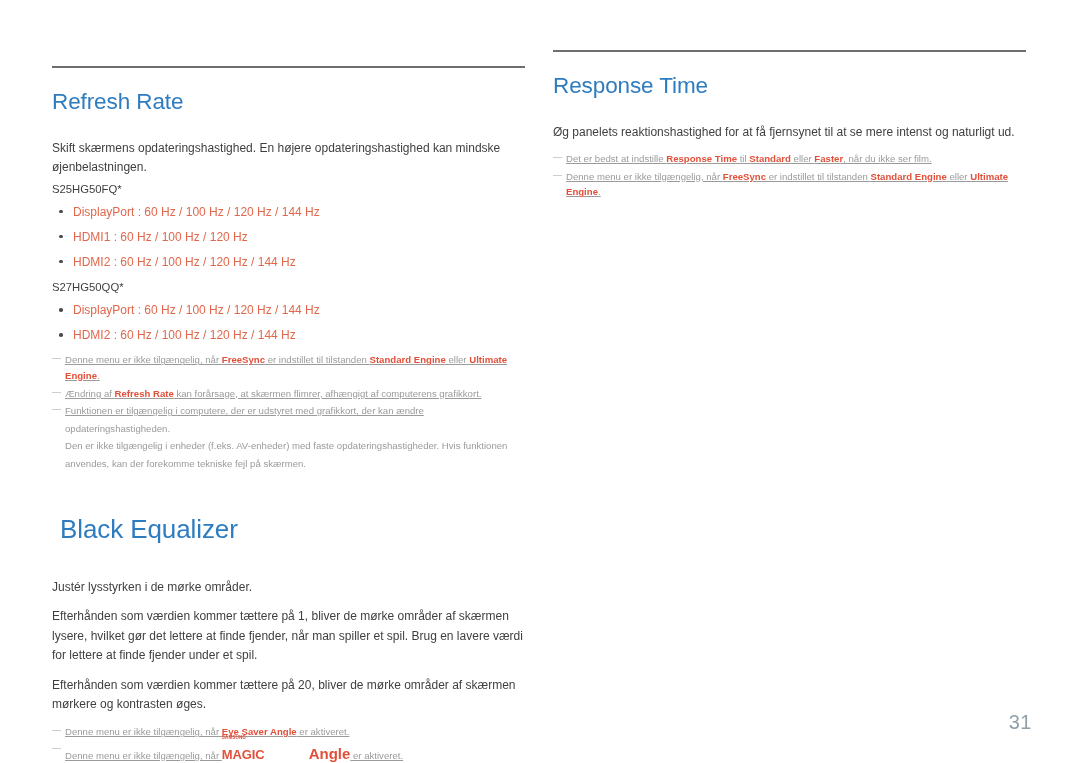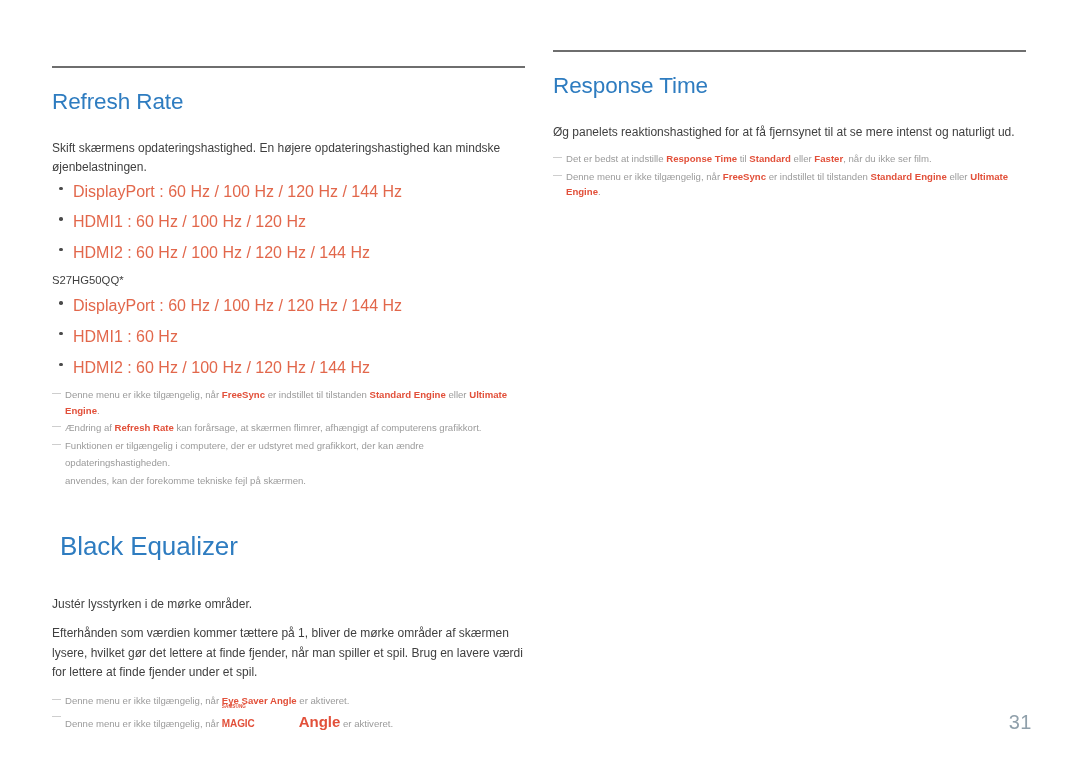--- a/index.html
+++ b/index.html
@@ -76,21 +76,21 @@
 
   
   ul.bullets {
     list-style: none;
     margin: 0 0 6px 0;
     padding: 0;
   }
   ul.bullets li {
     position: relative;
     padding-left: 21px;
-    font-size: 16px;
+    font-size: 12px;
     line-height: 1.35;
     margin-bottom: 9px;
     color: #e2674b;
   }
   ul.bullets li::before {
     content: "";
     position: absolute;
     left: 7px;
     top: 6px;
     width: 3.5px;
@@ -100,20 +100,21 @@
   }
 
   
   .note {
     position: relative;
     padding-left: 13px;
     font-size: 9.6px;
     line-height: 1.62;
     color: #9b9b9b;
     margin-bottom: 2px;
+    text-decoration: underline;
   }
   .note::before {
     content: "―";
     position: absolute;
     left: 0;
     top: -1px;
     color: #b4b4b4;
     font-size: 9px;
   }
   .note .hl { color: #e2503a; font-weight: bold; }
@@ -136,21 +137,21 @@
     position: absolute;
     left: 0;
     top: -5.5px;
     font-size: 4.6px;
     font-weight: bold;
     letter-spacing: 0.1px;
     color: #e2503a;
     line-height: 1;
   }
   .magic .magicword {
-    font-size: 10px;
+    font-size: 13px;
     font-weight: bold;
     letter-spacing: -0.1px;
     color: #e2503a;
   }
   .magic .anglepart {
     font-size: 15px;
     font-weight: bold;
     color: #e2503a;
     margin-left: 44px;
   }
@@ -173,49 +174,51 @@
 <div class="page">
 
   <div class="col-left">
 
     <div>
       <div class="rule"></div>
       <h2 class="sec-title">Refresh Rate</h2>
 
       <p class="body tight">Skift skærmens opdateringshastighed. En højere opdateringshastighed kan mindske øjenbelastningen.</p>
 
+      <p class="model">S25HG50FQ*</p>
 
       <ul class="bullets">
         <li>DisplayPort : 60 Hz / 100 Hz / 120 Hz / 144 Hz</li>
         <li>HDMI1 : 60 Hz / 100 Hz / 120 Hz</li>
         <li>HDMI2 : 60 Hz / 100 Hz / 120 Hz / 144 Hz</li>
       </ul>
 
       <p class="model">S27HG50QQ*</p>
 
       <ul class="bullets">
         <li>DisplayPort : 60 Hz / 100 Hz / 120 Hz / 144 Hz</li>
-        <li>HDMI1 : 60 Hz</li>
         <li>HDMI2 : 60 Hz / 100 Hz / 120 Hz / 144 Hz</li>
       </ul>
 
       <div class="note"><span>Denne menu er ikke tilgængelig, når </span><span class="hl">FreeSync</span><span> er indstillet til tilstanden </span><span class="hl">Standard Engine</span><span> eller </span><span class="hl">Ultimate Engine</span><span>.</span></div>
 
       <div class="note"><span>Ændring af </span><span class="hl">Refresh Rate</span><span> kan forårsage, at skærmen flimrer, afhængigt af computerens grafikkort.</span></div>
 
       <div class="note"><span>Funktionen er tilgængelig i computere, der er udstyret med grafikkort, der kan ændre</span></div>
       <div class="note-cont">opdateringshastigheden.</div>
+      <div class="note-cont">Den er ikke tilgængelig i enheder (f.eks. AV-enheder) med faste opdateringshastigheder. Hvis funktionen</div>
       <div class="note-cont">anvendes, kan der forekomme tekniske fejl på skærmen.</div>
     </div>
 
     <div style="margin-top:44px;">
       <h1 class="big-title">Black Equalizer</h1>
 
       <p class="body">Justér lysstyrken i de mørke områder.</p>
       <p class="body">Efterhånden som værdien kommer tættere på 1, bliver de mørke områder af skærmen lysere, hvilket gør det lettere at finde fjender, når man spiller et spil. Brug en lavere værdi for lettere at finde fjender under et spil.</p>
+      <p class="body">Efterhånden som værdien kommer tættere på 20, bliver de mørke områder af skærmen mørkere og kontrasten øges.</p>
 
       <div class="note"><span>Denne menu er ikke tilgængelig, når </span><span class="hl">Eye Saver Angle</span><span> er aktiveret.</span></div>
 
       <div class="note"><span>Denne menu er ikke tilgængelig, når </span><span class="magic"><span class="samsung">SAMSUNG</span><span class="magicword">MAGIC</span><span class="anglepart">Angle</span></span><span> er aktiveret.</span></div>
 
     </div>
   </div>
 
   <div class="col-right">
     <div>

